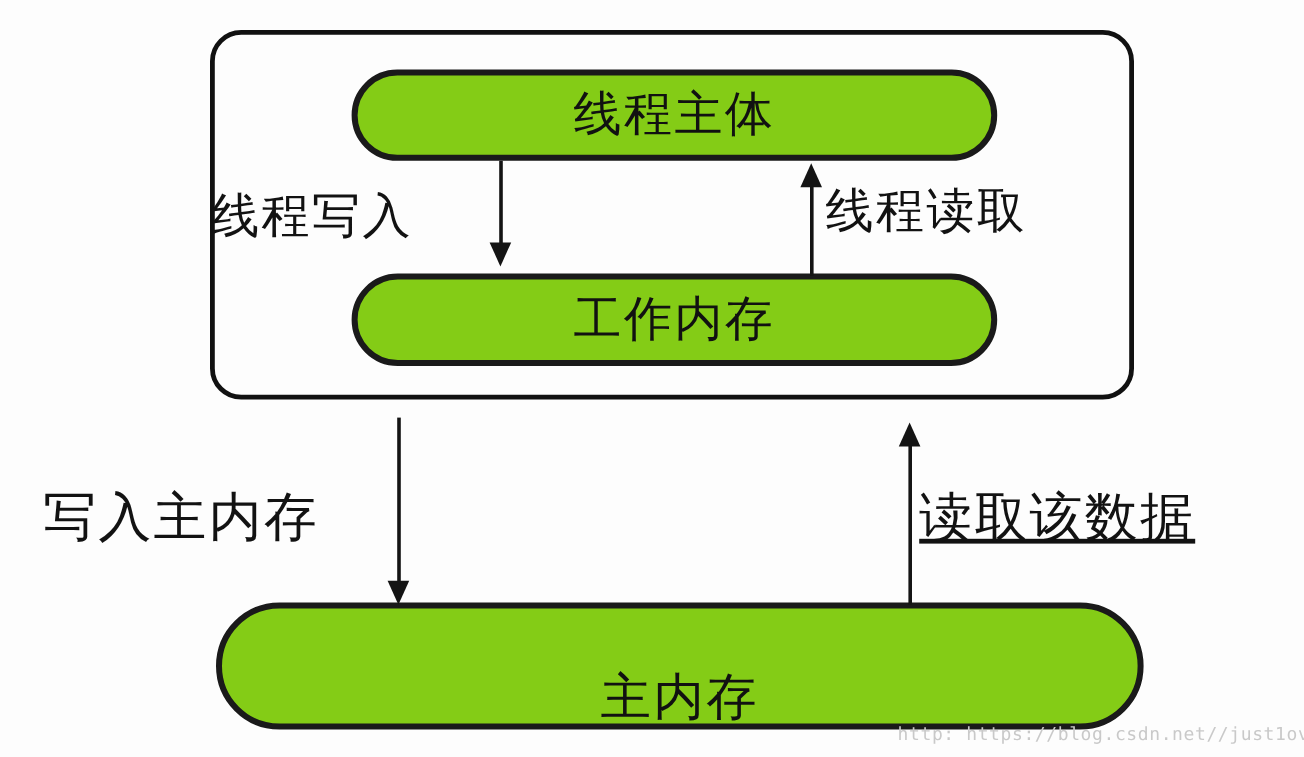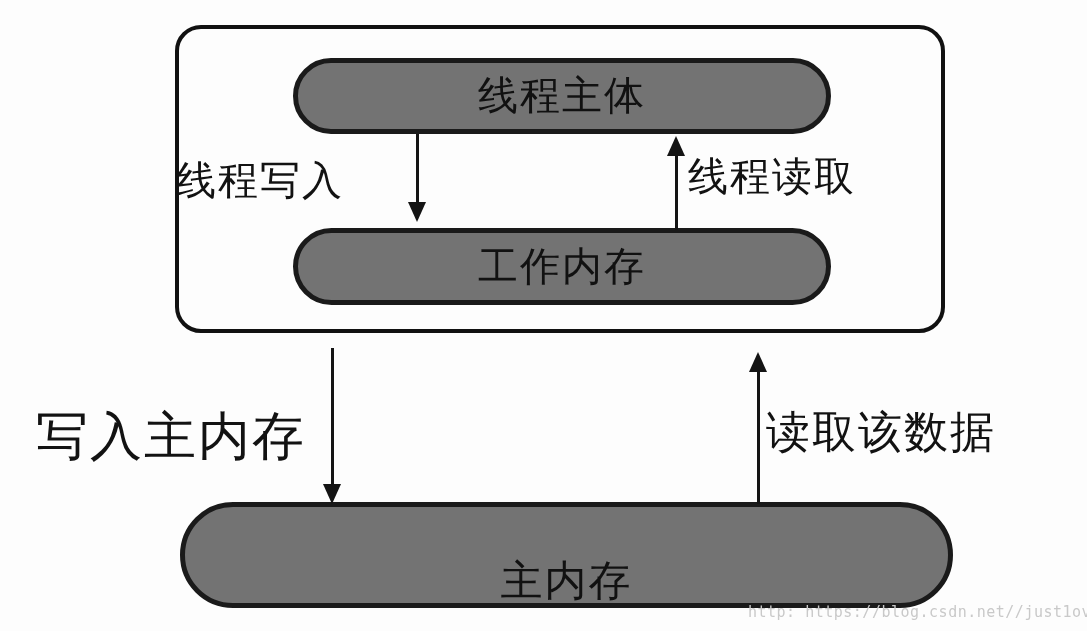--- a/index.html
+++ b/index.html
@@ -28,21 +28,21 @@
     border-radius: 26px;
     background: #fdfdfd;
     box-sizing: border-box;
   }
 
   
   .pill {
     position: absolute;
     border: 5px solid #1a1a1a;
     border-radius: 999px;
-    background: #737373;
+    background: #84cc16;
     box-sizing: border-box;
     display: flex;
     align-items: center;
     justify-content: center;
   }
   .pill-label {
     font-size: 40px;
     color: #111111;
     letter-spacing: 2px;
     line-height: 1;
@@ -115,22 +115,22 @@
     position: absolute;
     font-size: 40px;
     color: #121212;
     letter-spacing: 2px;
     white-space: nowrap;
     line-height: 1;
     font-weight: 500;
   }
   .lbl-thread-write { left: 176px; top: 160px; }
   .lbl-thread-read  { left: 688px; top: 160px; font-family: Liberation Mono, monospace; }
-  .lbl-write-main   { left: 36px;  top: 410px; font-size: 52px; }
-  .lbl-read-data    { left: 766px; top: 410px; font-size: 44px; }
+  .lbl-write-main   { left: 36px;  top: 410px; font-size: 44px; }
+  .lbl-read-data    { left: 766px; top: 410px; font-size: 44px; text-decoration: underline; }
 
   
   .watermark {
     position: absolute;
     left: 748px;
     top: 603px;
     font-family: "DejaVu Sans Mono", "Liberation Mono", monospace;
     font-size: 15px;
     color: #c9c9c9;
     letter-spacing: 0.5px;

